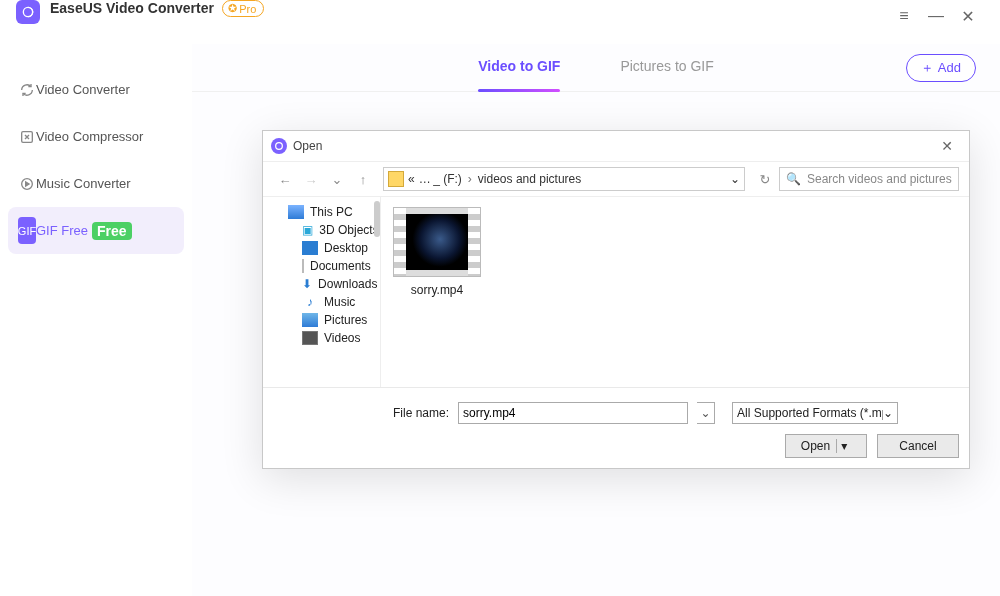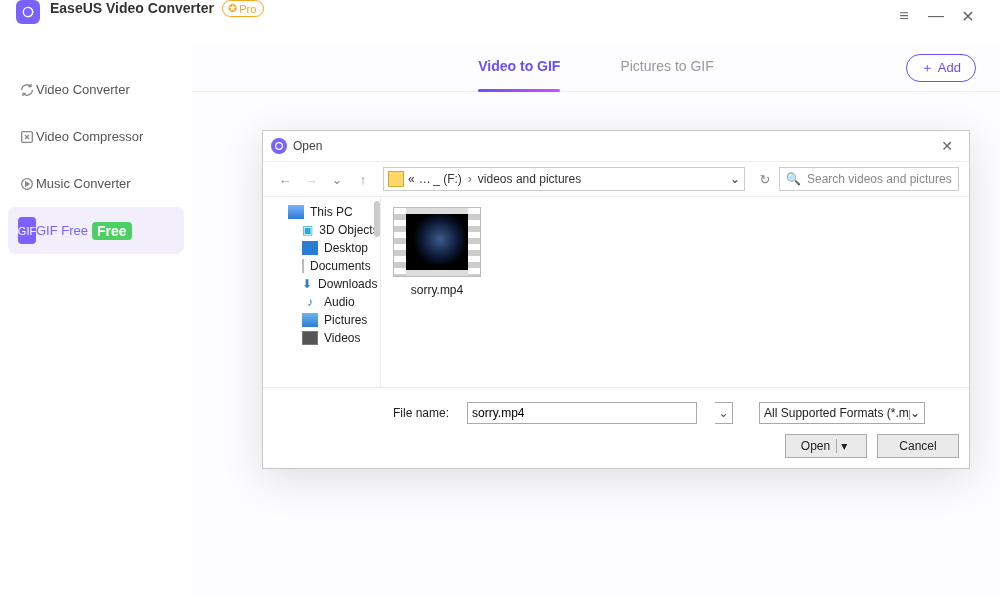--- a/index.html
+++ b/index.html
@@ -72,21 +72,21 @@
 .files{ flex:1; padding:10px; display:flex; align-items:flex-start;}
 .file-item{ width:92px; text-align:center; cursor:pointer;}
 .thumb{ width:88px; height:70px; background:#ddd; border:1px solid #bbb; position:relative; margin:0 auto;}
 .thumb .film-l,.thumb .film-r{position:absolute; top:0; bottom:0; width:12px; background:repeating-linear-gradient(#fff 0,#fff 6px,#ccc 6px,#ccc 12px);}
 .thumb .film-l{left:0;} .thumb .film-r{right:0;}
 .thumb .frame{position:absolute; left:12px; right:12px; top:6px; bottom:6px; background:radial-gradient(circle at 55% 45%, #3a5a8a 0%, #0a1530 42%, #000 60%);}
 .file-name{ font-size:12px; margin-top:6px; color:#222;}
 
 
 .dlg-foot{ border-top:1px solid #e9e9e9; padding:14px 10px 10px; font-size:12px; color:#222;}
-.row1{display:flex; align-items:center; gap:18px;}
+.row1{display:flex; align-items:center; gap:9px;}
 .row1 label{ margin-left:120px;}
 .fname-input{ flex:0 0 230px; border:1px solid #aaa; height:22px; padding:0 4px; font-size:12px;}
 .fname-dd{width:18px; border:1px solid #aaa; border-left:none; height:22px; display:flex; align-items:center; justify-content:center; color:#555;}
 .filter{ width:166px; border:1px solid #aaa; height:22px; display:flex; align-items:center; padding:0 4px; justify-content:space-between; margin-left:8px;}
 .row2{ display:flex; justify-content:flex-end; gap:10px; padding-top:10px;}
 .winbtn{ min-width:82px; height:24px; border:1px solid #aaa; background:#eaeaea; cursor:pointer; font-size:12px; color:#222; display:flex; align-items:center; justify-content:center;}
 .winbtn .dd{ border-left:1px solid #aaa; padding:0 4px; margin-left:6px;}
 </style>
 </head>
 <body>
@@ -209,21 +209,21 @@
       <div class="node sub">
           <span class="ic doc"></span>
           <span>Documents</span>
         </div>
       <div class="node sub">
           <span class="ic dl">⬇</span>
           <span>Downloads</span>
         </div>
       <div class="node sub">
           <span class="ic music">♪</span>
-          <span>Audio</span>
+          <span>Music</span>
         </div>
       <div class="node sub">
           <span class="ic pic"></span>
           <span>Pictures</span>
         </div>
       <div class="node sub">
           <span class="ic vid"></span>
           <span>Videos</span>
         </div>
     </div>

